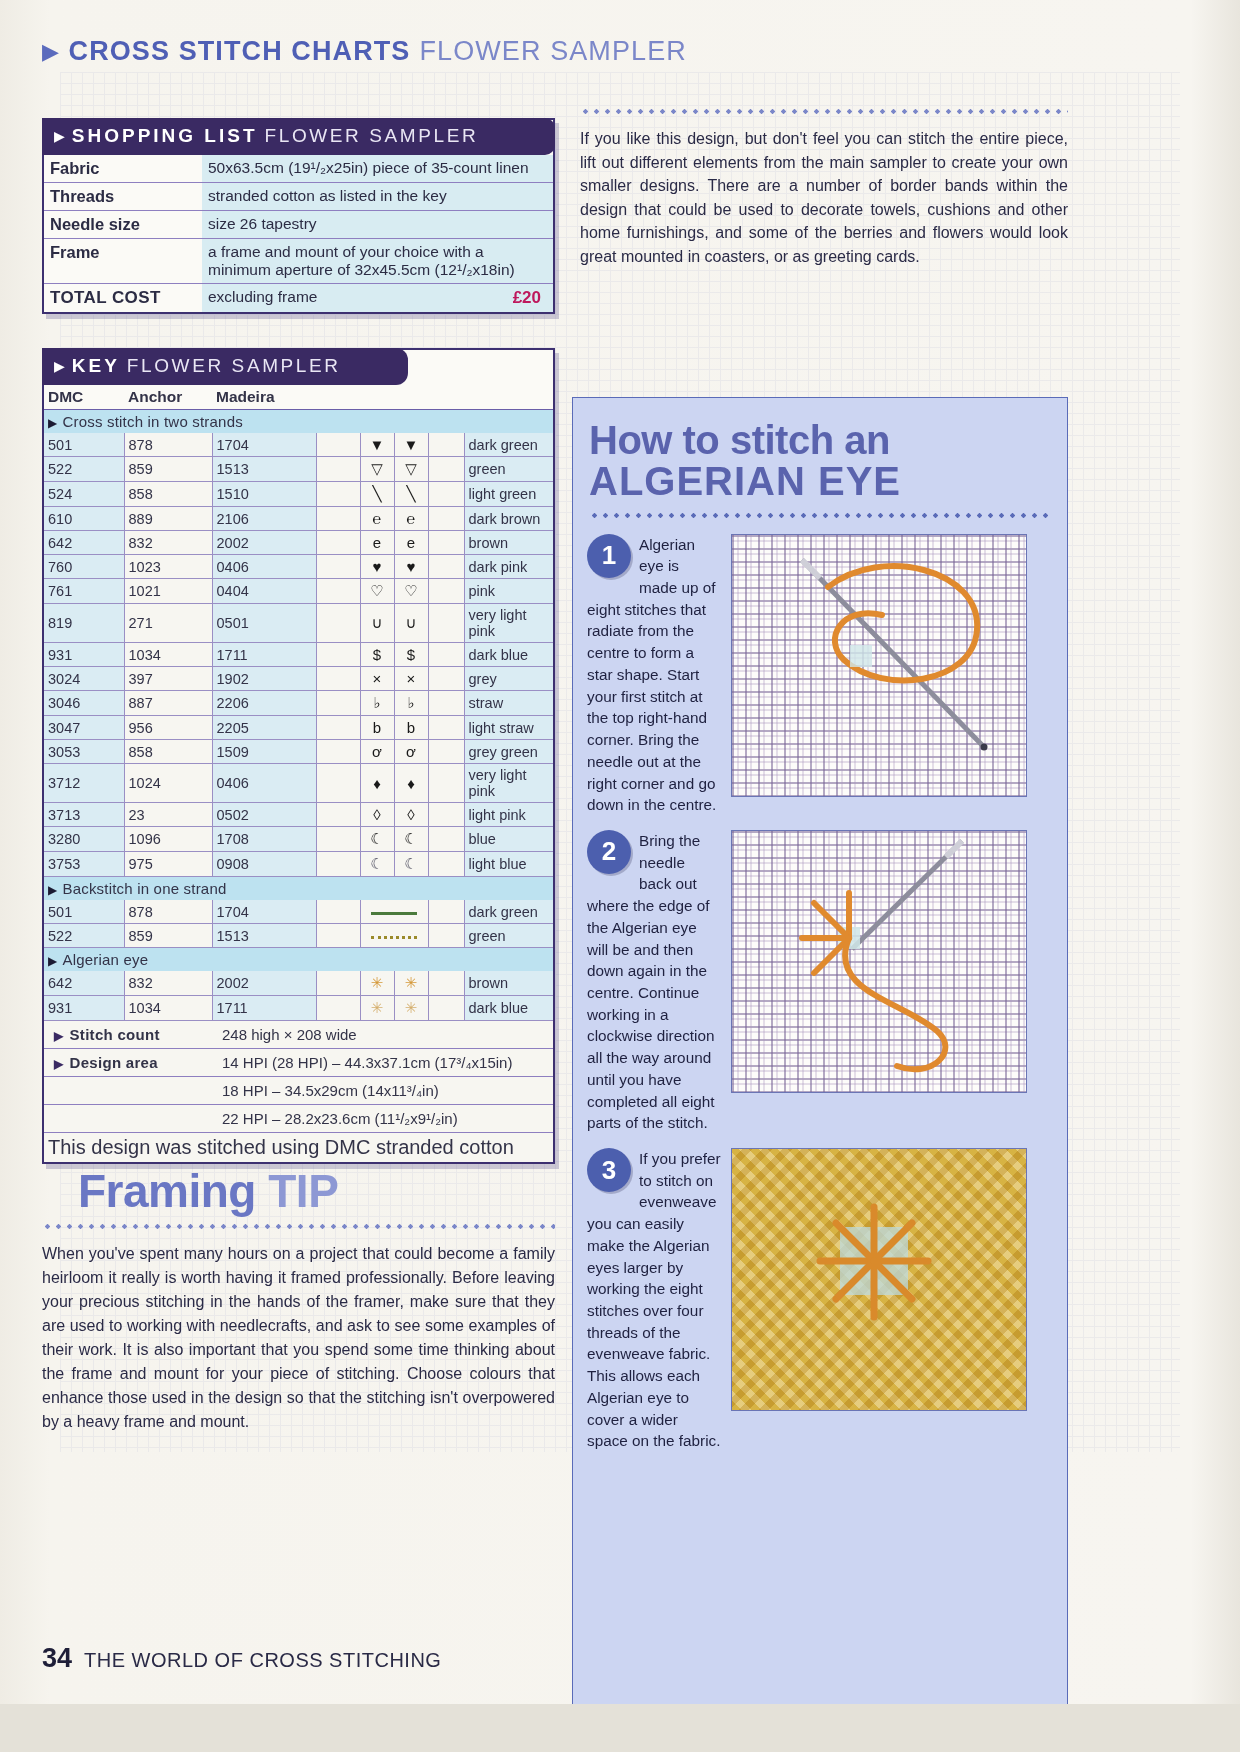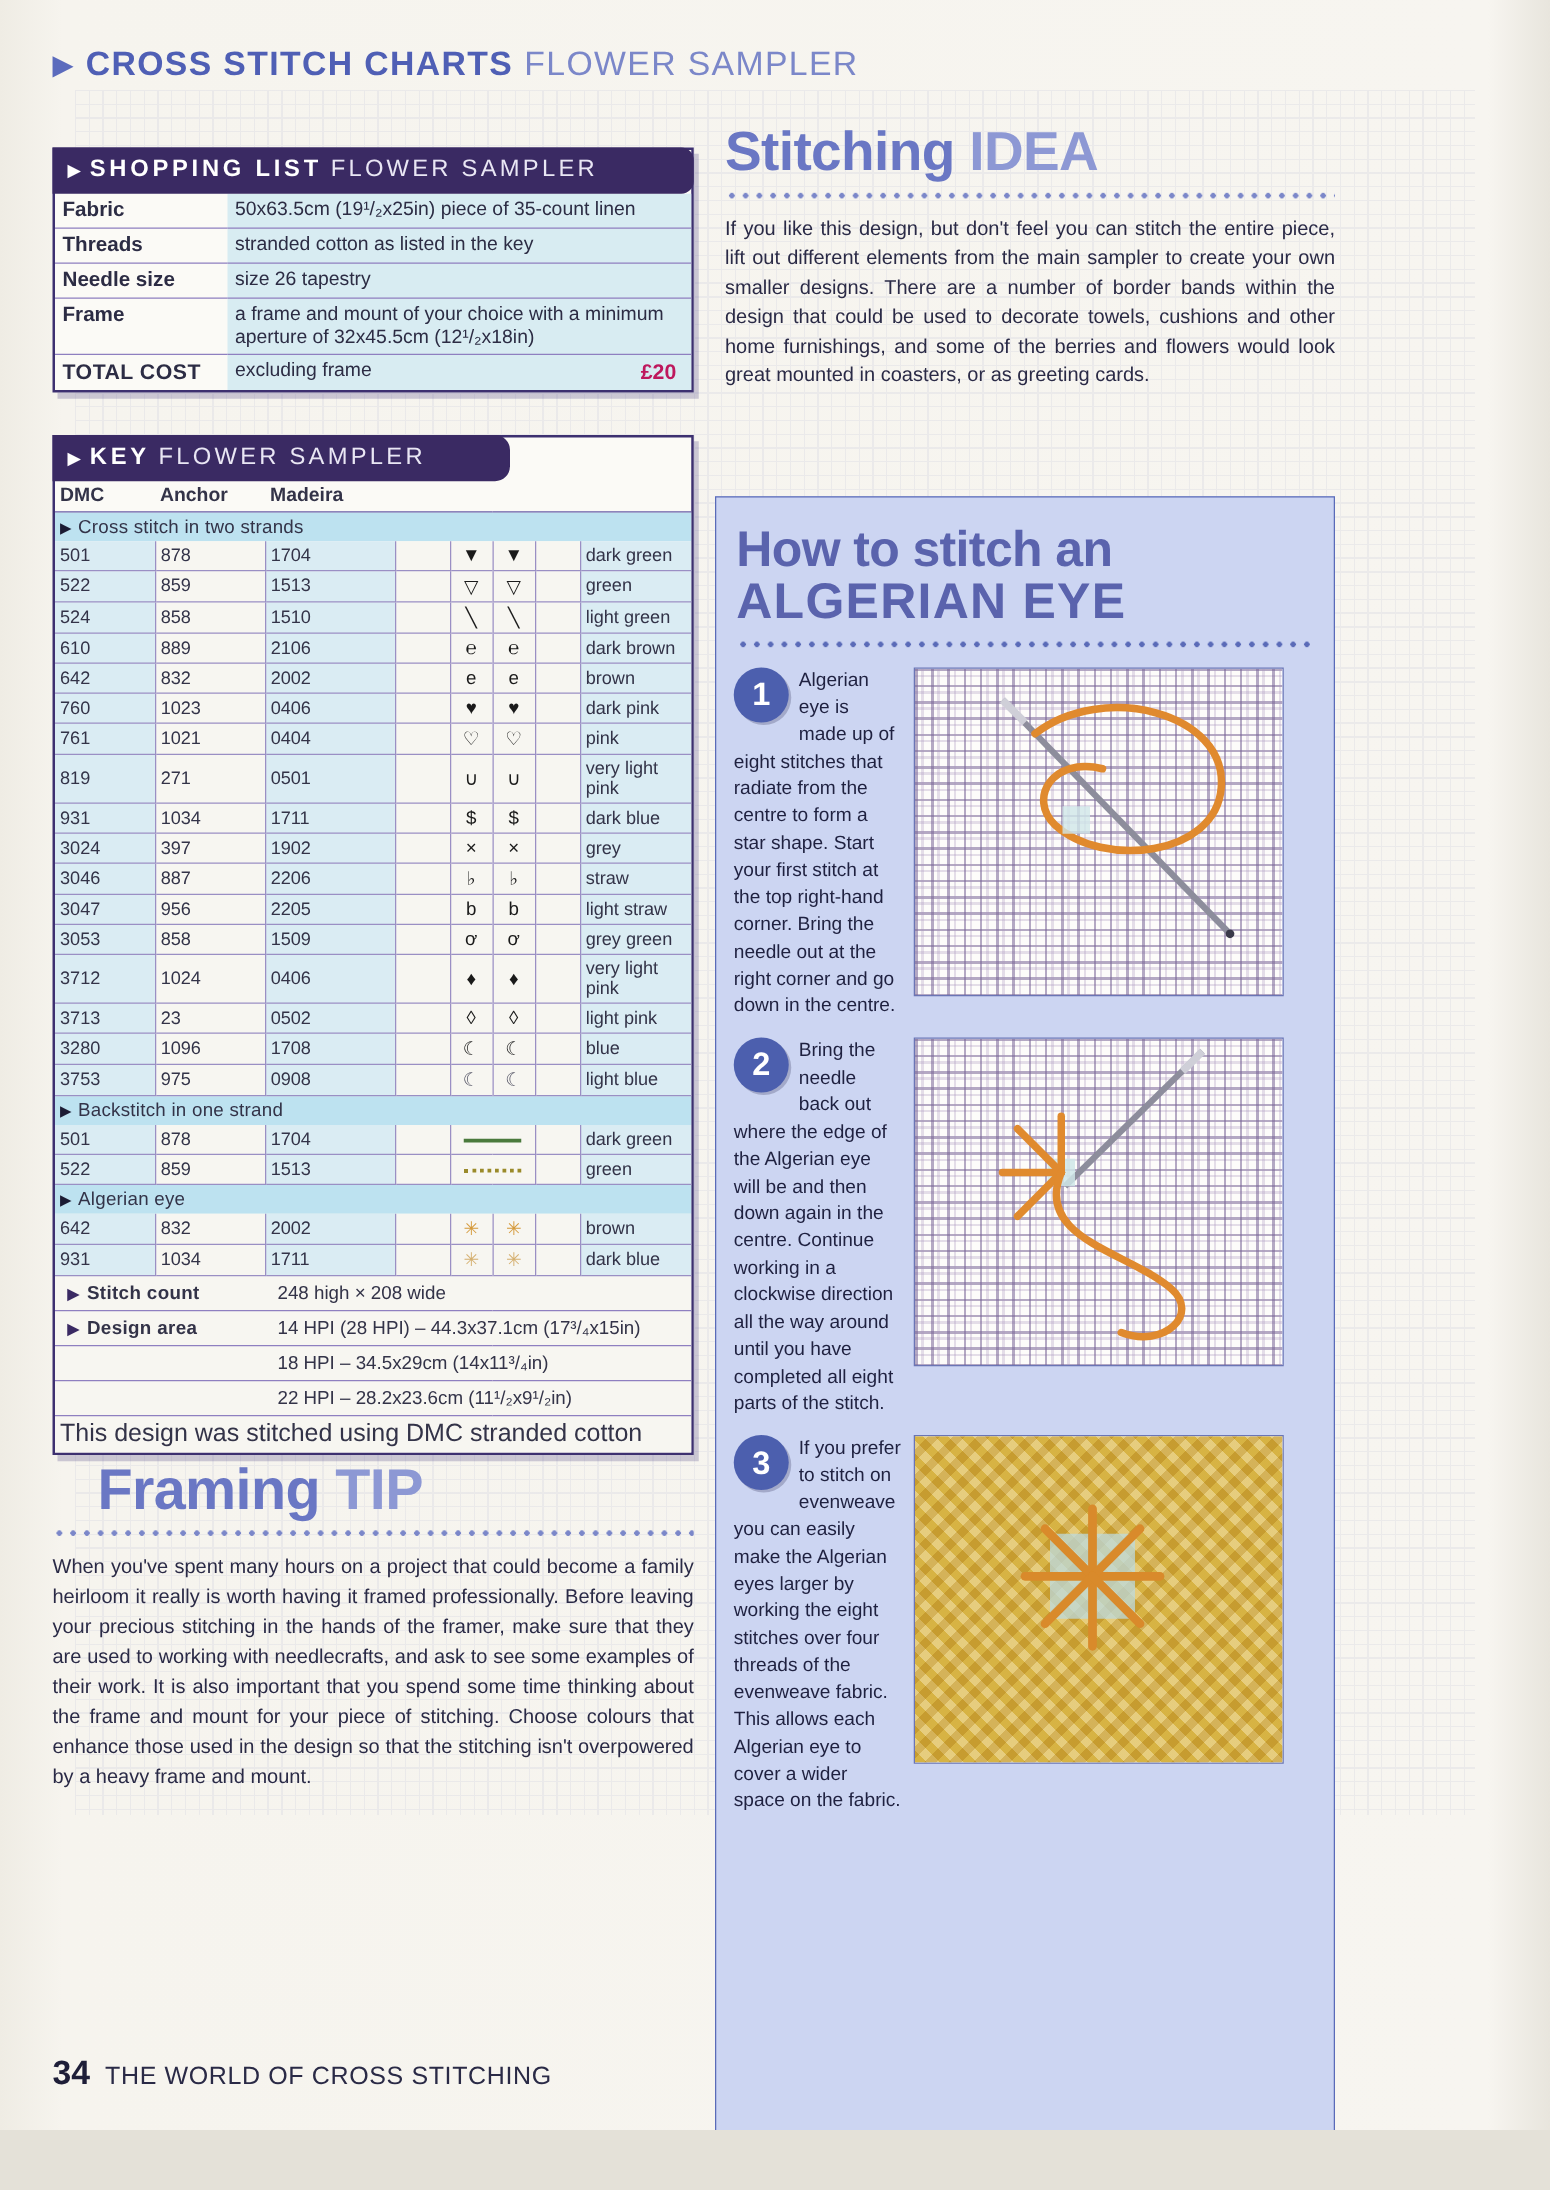--- a/index.html
+++ b/index.html
@@ -54,21 +54,21 @@
   .tab-tri { font-size: 14px; }
   .tab-bold { font-weight: bold; letter-spacing: 3px; font-size: 19px; }
   .tab-light { font-weight: 300; letter-spacing: 2.6px; font-size: 19px; color:#e9e6f4; }
 
   
   #shopping { left: 42px; top: 118px; width: 513px; }
   table.sl { width: 100%; border-collapse: collapse; font-size: 15.5px; }
   table.sl td { padding: 4px 6px; vertical-align: top; color: #2c2c44; }
   table.sl tr { border-bottom: 1px solid #8e7fc0; }
   table.sl tr:last-child { border-bottom: none; }
-  td.sl-label { width: 138px; font-weight: bold; color: #3a2a63; font-size: 16.5px; padding-left: 10px; }
+  td.sl-label { width: 158px; font-weight: bold; color: #3a2a63; font-size: 16.5px; padding-left: 10px; }
   td.sl-val { background: #d8ecf2; padding-left: 10px; }
   .sl-price { float: right; font-weight: bold; color: #be185d; font-size: 17px; padding-right: 6px;}
   td.total-lbl { font-weight: bold; color: #3a2a63; font-size: 17px; letter-spacing: .4px; padding-left:10px;}
 
   
   #keypanel { left: 42px; top: 348px; width: 513px; }
   table.key { width: 100%; border-collapse: collapse; font-size: 14.5px; }
   table.key td { padding: 3px 4px; color: #333348; }
   .kh td { font-weight: bold; color: #2b2b5e; font-size: 15.5px; padding: 5px 4px 5px 10px; border-bottom: 1px solid #6a5ea8;}
   .ksec td {
@@ -452,23 +452,20 @@
             <td class="kfoot-val" colspan="6">22 HPI – 28.2x23.6cm (11¹/₂x9¹/₂in)</td>
           </tr>
           <tr class="note-row">
             <td colspan="8">This design was stitched using DMC stranded cotton</td>
           </tr>
         </tbody>
     </table>
   </div>
 
   <div id="idea">
-    <div class="big-title">
-      <span>Stitching </span><span class="lt">IDEA</span>
-    </div>
     <div class="dots"></div>
     <div class="body-text">If you like this design, but don't feel you can stitch the entire piece, lift out different elements from the main sampler to create your own smaller designs. There are a number of border bands within the design that could be used to decorate towels, cushions and other home furnishings, and some of the berries and flowers would look great mounted in coasters, or as greeting cards.</div>
   </div>
 
   <div id="howto">
     <div class="ht-title">
       <span>How to stitch an</span>
       <span class="l2">ALGERIAN EYE</span>
     </div>
     <div class="ht-dots"></div>

